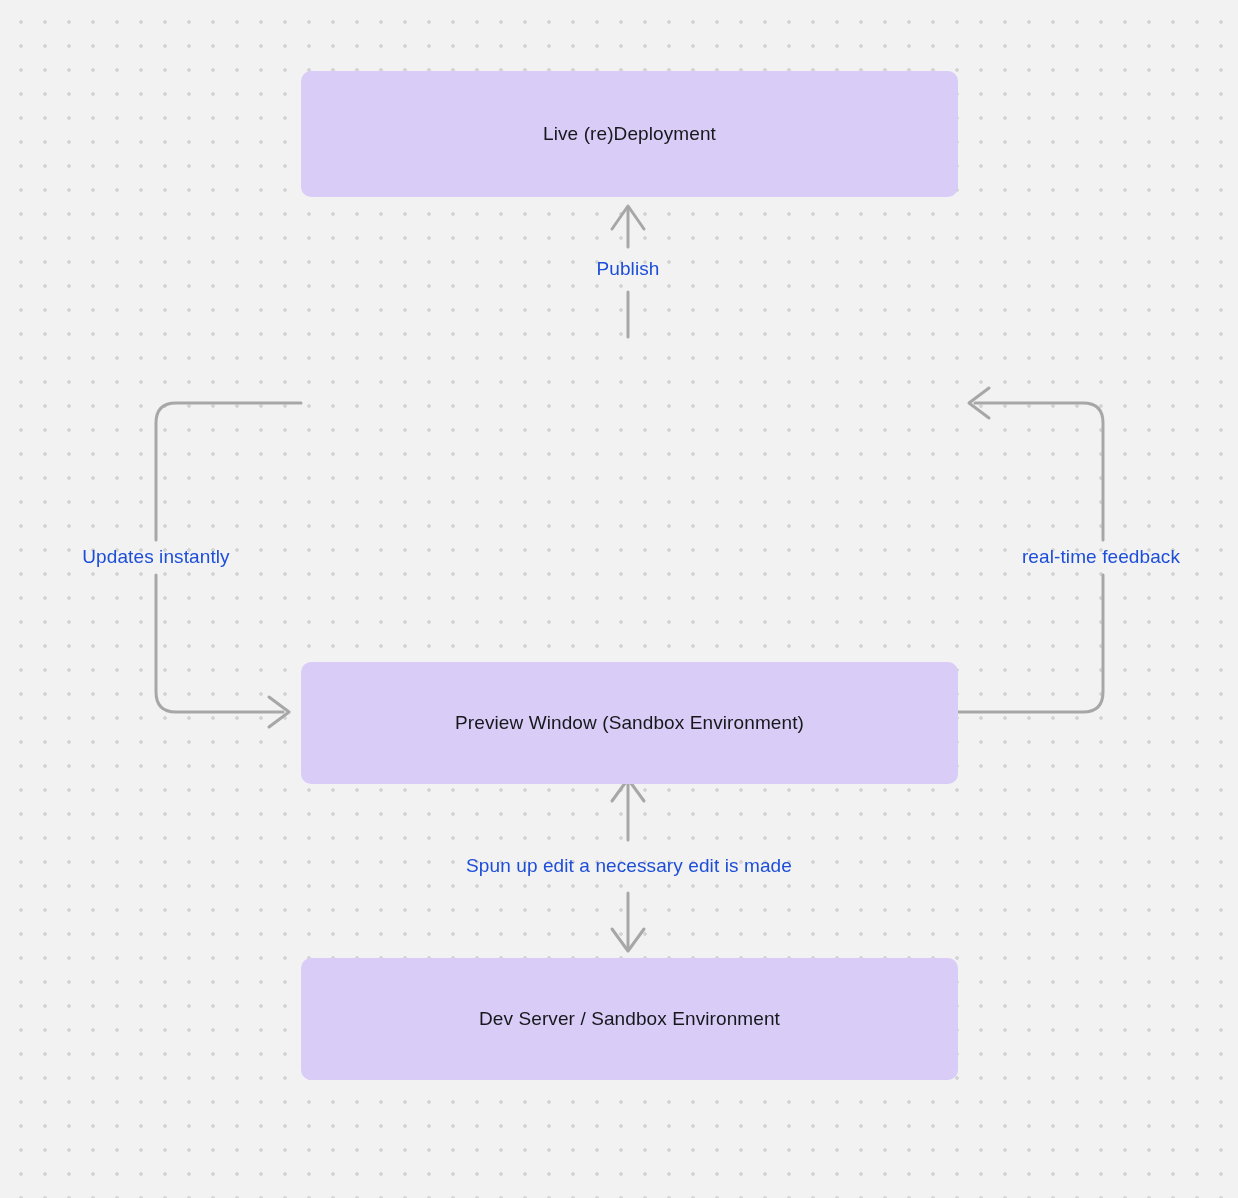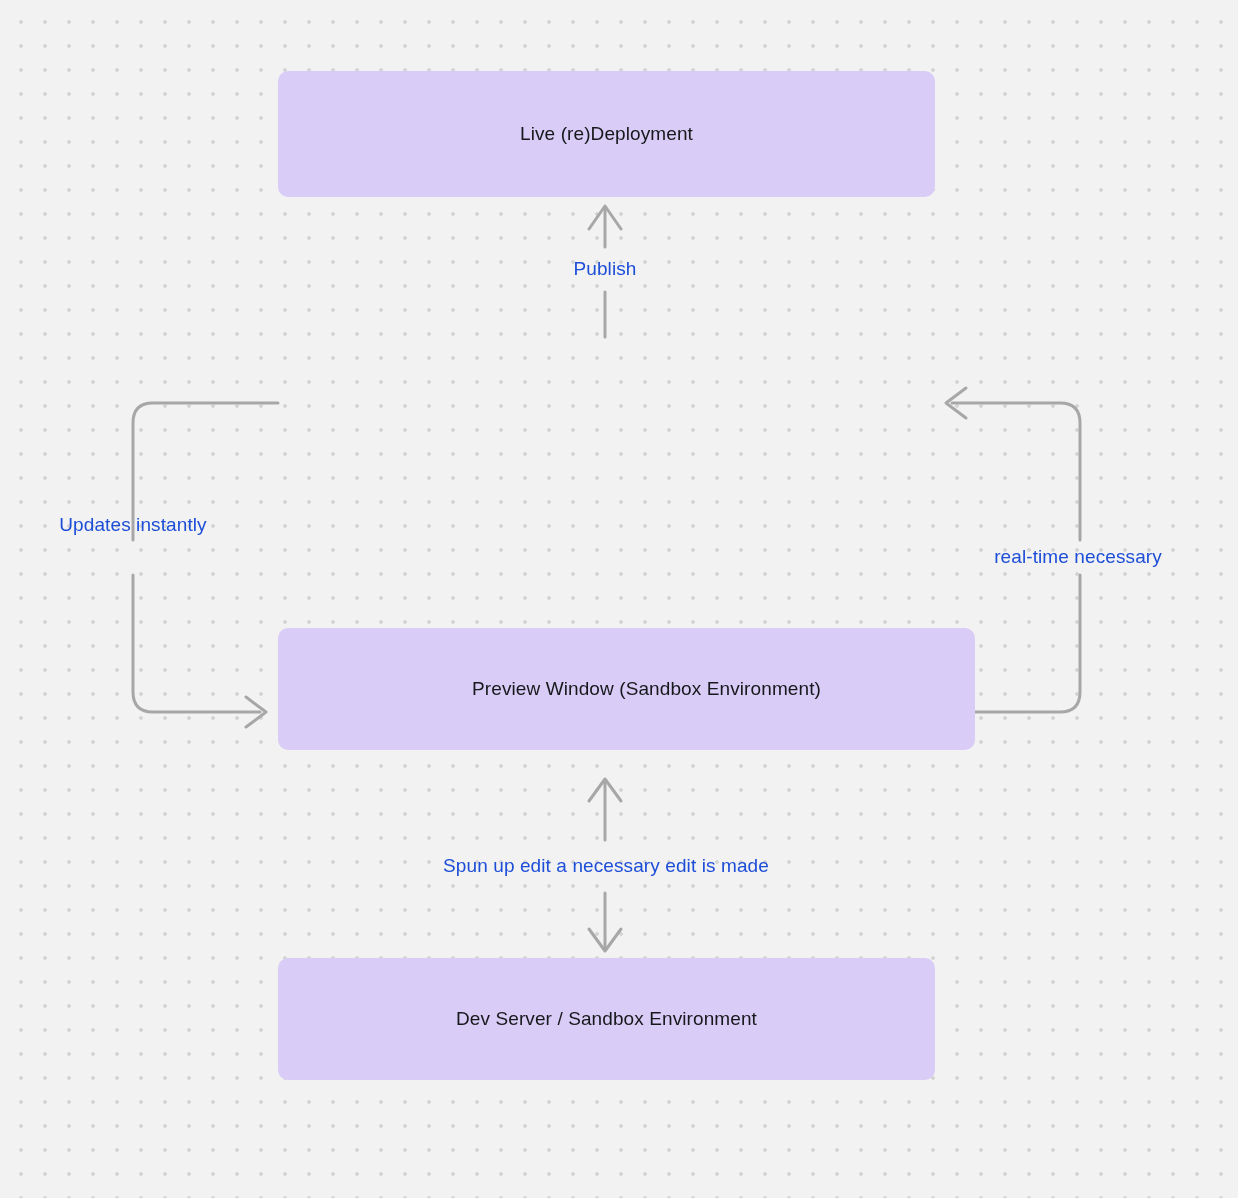--- a/index.html
+++ b/index.html
@@ -13,20 +13,21 @@
     overflow: hidden;
     font-family: "Liberation Sans", "DejaVu Sans", sans-serif;
     background-color: #f2f2f2;
     background-image: radial-gradient(circle, #d5d5d5 1.6px, transparent 1.7px);
     background-size: 24px 24px;
     background-position: 9px 10px;
   }
   .canvas {
     position: absolute;
     inset: 0;
+    margin-left: 23px;
   }
   .connector-layer {
     position: absolute;
     left: 0;
     top: 0;
     width: 1238px;
     height: 1198px;
     pointer-events: none;
   }
   .connector-layer path {
@@ -48,35 +49,35 @@
   }
   .node span {
     font-size: 19px;
     font-weight: 400;
     color: #17181c;
     text-align: center;
     letter-spacing: 0.1px;
   }
   #node-live        { top: 71px;  height: 126px; }
   #node-editor      { top: 340px; height: 124px; }
-  #node-preview     { top: 628px; height: 122px; padding-left: 40px; }
+  #node-preview     { top: 662px; height: 122px; }
   #node-dev-server  { top: 958px; height: 122px; }
 
   .edge-label {
     position: absolute;
     transform: translate(-50%, -50%);
     font-size: 19px;
     font-weight: 400;
     color: #1d4ed8;
     white-space: nowrap;
     text-align: center;
     letter-spacing: 0.1px;
   }
   #label-publish   { left: 605px;  top: 269px; }
-  #label-updates   { left: 133px;  top: 525px; }
+  #label-updates   { left: 133px;  top: 557px; }
   #label-feedback  { left: 1078px; top: 557px; }
   #label-spun-up   { left: 606px;  top: 866px; }
 </style>
 </head>
 <body>
 
 <div class="canvas">
 
   <svg class="connector-layer" viewBox="0 0 1238 1198" xmlns="http://www.w3.org/2000/svg">
 
@@ -116,17 +117,17 @@
   </div>
 
   <div class="node" id="node-dev-server">
     <span>Dev Server / Sandbox Environment</span>
   </div>
 
   <div class="edge-label" id="label-publish">Publish</div>
 
   <div class="edge-label" id="label-updates">Updates instantly</div>
 
-  <div class="edge-label" id="label-feedback">real-time necessary</div>
+  <div class="edge-label" id="label-feedback">real-time feedback</div>
 
   <div class="edge-label" id="label-spun-up">Spun up edit a necessary edit is made</div>
 
 </div>
 
 </body></html>

